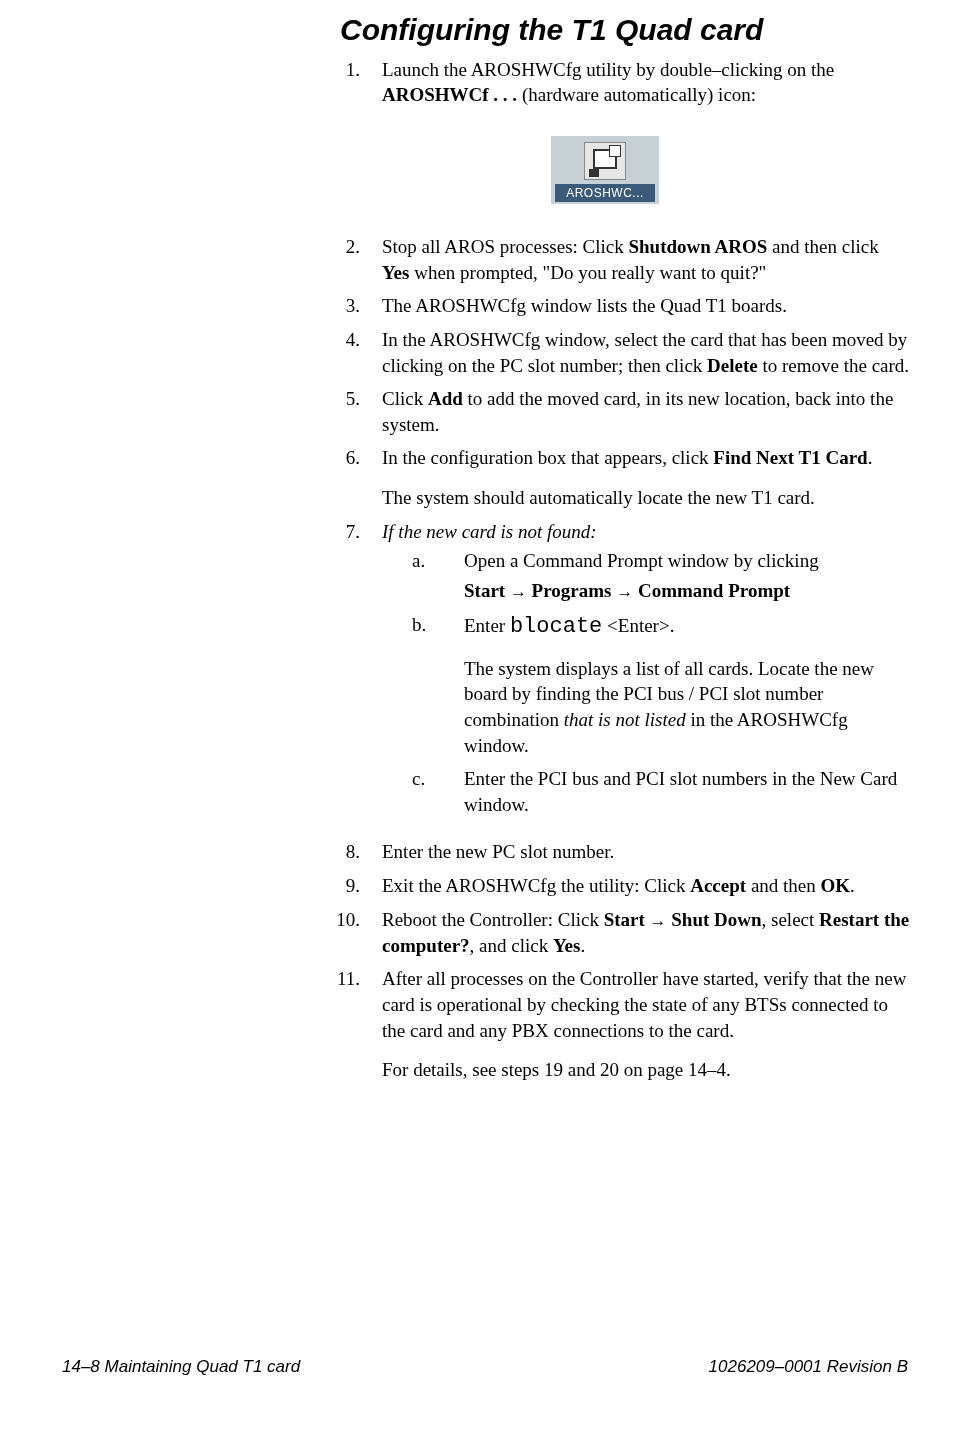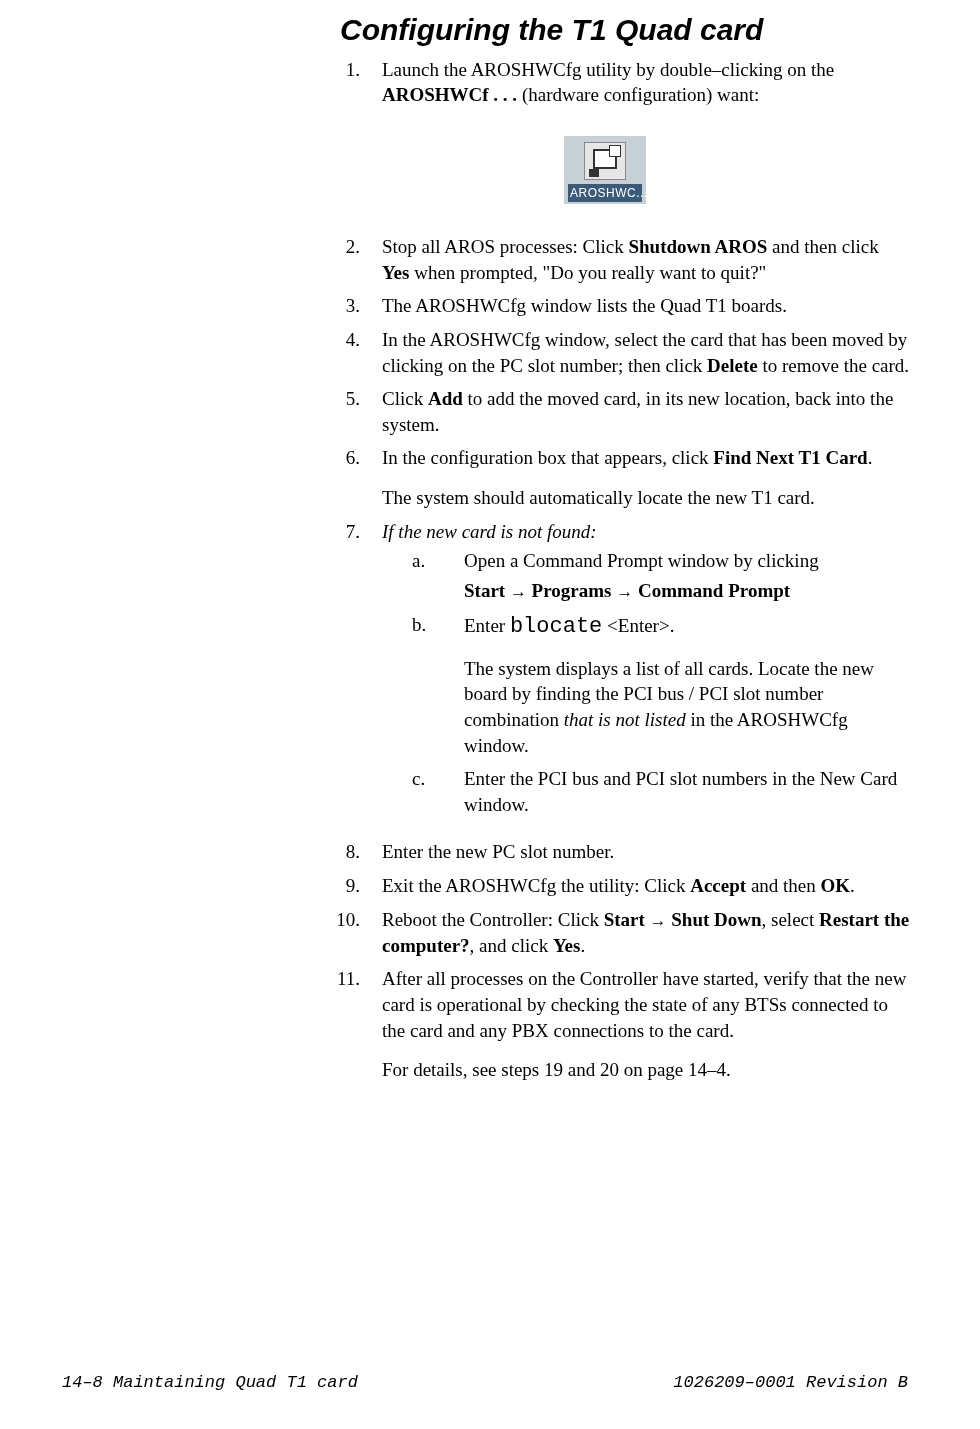--- a/index.html
+++ b/index.html
@@ -59,21 +59,21 @@
     .b { font-weight: bold; }
     .i { font-style: italic; }
     .mono { font-family: 'Courier New', Courier, monospace; font-size: 22px; }
     .arrow { font-family: Arial, sans-serif; font-size: 17px; }
     .icon-figure {
       text-align: center;
       margin: 24px 0 30px 0;
     }
     .icon-box {
       display: inline-block;
-      width: 82px;
+      width: 108px;
       background: #c7d0d4;
       padding: 6px 4px 2px 4px;
     }
     .icon-inner {
       width: 42px;
       height: 38px;
       margin: 0 auto 4px auto;
       background: #e6e6e6;
       border: 1px solid #888;
       position: relative;
@@ -104,45 +104,45 @@
       font-family: Arial, sans-serif;
       font-size: 12px;
       color: #fff;
       background: #3a5a7a;
       padding: 1px 2px;
       display: block;
       letter-spacing: 0.5px;
     }
     .footer {
       position: absolute;
-      bottom: 34px;
+      bottom: 50px;
       left: 0;
       right: 0;
       display: flex;
       justify-content: space-between;
-      font-family: Liberation Mono, monospace;
+      font-family: Liberation Sans, sans-serif;
       font-style: italic;
       font-size: 17px;
       padding: 0 72px 0 62px;
       gap: 12px;
     }
     .gap { height: 10px; }
   </style>
 </head>
 <body>
 
 <div class="content">
 
   <div class="section-title">Configuring the T1 Quad card</div>
 
   <div class="step">
     <div class="num">1.</div>
     <div class="body">
         <p>
-      <span>Launch the AROSHWCfg utility by double–clicking on the </span><span class="b">AROSHWCf . . .</span><span> (hardware configuration) want:</span>
+      <span>Launch the AROSHWCfg utility by double–clicking on the </span><span class="b">AROSHWCf . . .</span><span> (hardware automatically) icon:</span>
     </p>
       </div>
   </div>
 
   <div class="icon-figure">
     <div class="icon-box">
       <div class="icon-inner">
           <div class="icon-small"></div>
         </div>
       <span class="icon-label">AROSHWC...</span>

